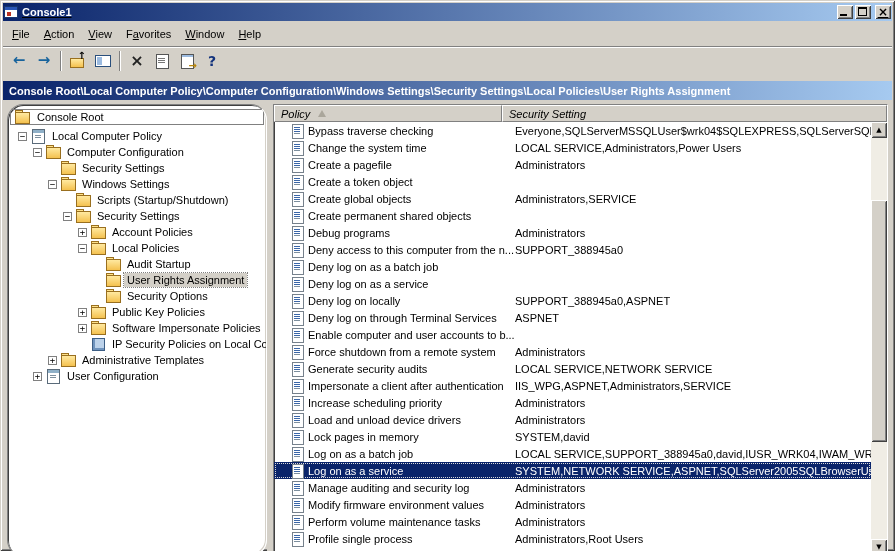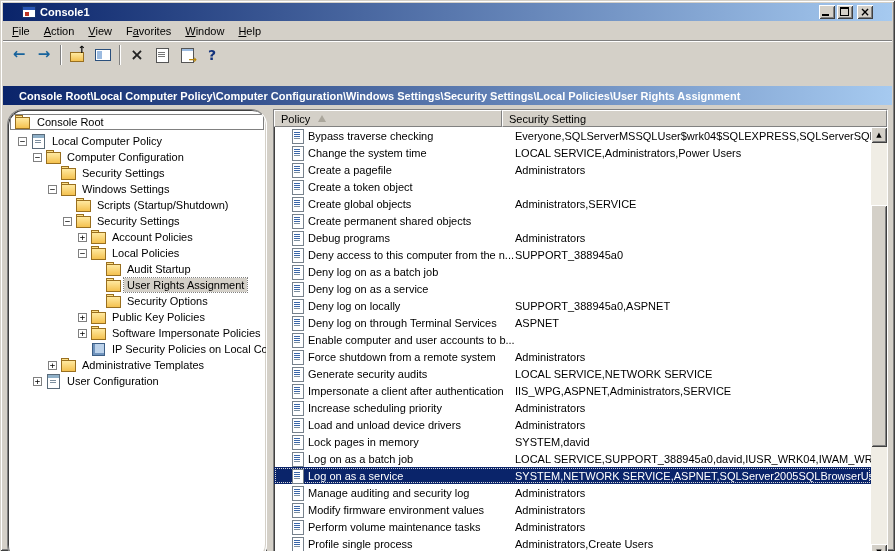--- a/index.html
+++ b/index.html
@@ -7,37 +7,37 @@
     --selection:#0a246a; --selectionText:#ffffff;
   }
   *{box-sizing:border-box;}
   body{margin:0;background:#808080;font-family:"Liberation Sans","DejaVu Sans",sans-serif;}
   .screen{width:895px;height:551px;background:var(--btnface);padding:3px;position:relative;
     box-shadow: inset 1px 1px 0 #d4d0c8, inset -1px -1px 0 #404040, inset 2px 2px 0 #ffffff, inset -2px -2px 0 #808080;
     font-size:11px;color:#000;overflow:hidden;}
 
   
   .titlebar{height:18px;background:linear-gradient(90deg,var(--titlebar1),var(--titlebar2));
-    display:flex;align-items:center;gap:4px;padding:0 19px;}
+    display:flex;align-items:center;gap:4px;padding:0 1px;text-decoration:underline;}
   .app-icon{width:14px;height:12px;background:#fff;border:1px solid #17356e;position:relative;flex:none;
     box-shadow:inset 0 3px 0 #2a56b5;}
   .app-icon::after{content:"";position:absolute;left:2px;bottom:1px;width:4px;height:4px;background:#bb3322;}
   .title-text{color:#fff;font-weight:bold;flex:1;white-space:nowrap;overflow:hidden;}
   .win-controls{display:flex;gap:2px;align-items:center;}
   .tbtn{width:16px;height:14px;background:var(--btnface);position:relative;
     box-shadow:inset 1px 1px 0 #fff, inset -1px -1px 0 #404040, inset 2px 2px 0 #d4d0c8, inset -2px -2px 0 #808080;
     display:flex;align-items:center;justify-content:center;cursor:default;}
   .tbtn-close{margin-left:2px;}
   .minimize-glyph{position:absolute;left:3px;bottom:3px;width:7px;height:2px;background:#000;}
   .maximize-glyph{position:absolute;left:3px;top:2px;width:9px;height:9px;border:1px solid #000;border-top-width:2px;}
   .close-glyph{font-family:"DejaVu Sans",sans-serif;font-weight:bold;font-size:12px;line-height:10px;}
   .close-glyph::before{content:"×";}
 
   
-  .menubar{height:19px;display:flex;align-items:center;padding:0 2px;}
+  .menubar{height:25px;display:flex;align-items:center;padding:0 2px;}
   .menu-item{padding:2px 7px;white-space:nowrap;cursor:default;}
 
   
   .toolbar{height:28px;display:flex;align-items:center;gap:1px;padding:0 4px;
     border-top:1px solid #808080;box-shadow:inset 0 1px 0 #ffffff;}
   .tb-btn{width:24px;height:22px;display:flex;align-items:center;justify-content:center;cursor:default;}
   .tb-sep{width:2px;height:20px;border-left:1px solid #808080;border-right:1px solid #ffffff;margin:0 3px;flex:none;}
   .tb-ico{display:inline-flex;align-items:center;justify-content:center;width:18px;height:16px;position:relative;
     font-family:"DejaVu Sans",sans-serif;}
   .tb-back::before{content:"←";font-size:15px;font-weight:bold;color:#17639c;line-height:1;}
@@ -51,22 +51,22 @@
   .tb-delete::before{content:"×";font-size:16px;font-weight:bold;color:#222;line-height:1;}
   .tb-properties::before{content:"";position:absolute;left:3px;top:1px;width:11px;height:13px;background:#fff;border:1px solid #555;}
   .tb-properties::after{content:"";position:absolute;left:5px;top:5px;width:7px;height:1px;background:#777;
     box-shadow:0 2px 0 #777,0 4px 0 #777;}
   .tb-export-list::before{content:"";position:absolute;left:3px;top:1px;width:11px;height:13px;background:#fff;border:1px solid #555;
     box-shadow:inset 0 2px 0 #9cbbe0;}
   .tb-export-list::after{content:"→";position:absolute;bottom:-2px;right:-1px;font-size:10px;font-weight:bold;color:#b8860b;}
   .tb-help::before{content:"?";font-size:14px;font-weight:bold;color:#12327c;line-height:1;}
 
   
-  .breadcrumb{height:19px;margin-top:18px;background:linear-gradient(90deg,var(--titlebar1),var(--titlebar2));
-    display:flex;align-items:center;padding:0 16px;color:#fff;font-weight:bold;white-space:nowrap;overflow:hidden;}
+  .breadcrumb{height:19px;margin-top:7px;background:linear-gradient(90deg,var(--titlebar1),var(--titlebar2));
+    display:flex;align-items:center;padding:0 6px;color:#fff;font-weight:bold;white-space:nowrap;overflow:hidden;}
 
   
   .main{height:460px;display:flex;padding:4px;}
   .pane{background:#fff;border:1px solid;border-color:#808080 #ffffff #ffffff #808080;
     box-shadow:inset 1px 1px 0 #404040, inset -1px -1px 0 #d4d0c8;overflow:hidden;}
   .tree-pane{width:260px;flex:none;padding-top:2px;border-radius:16px;}
   .splitter{width:6px;flex:none;background:var(--btnface);}
   .list-pane{flex:1;display:flex;flex-direction:column;}
 
   
@@ -80,21 +80,21 @@
   .tico{flex:none;width:16px;height:14px;position:relative;margin-right:3px;display:inline-block;}
   .tico-folder::before{content:"";position:absolute;left:1px;top:0;width:6px;height:3px;background:#ffe289;border:1px solid #996f1f;border-bottom:none;}
   .tico-folder::after{content:"";position:absolute;left:1px;top:2px;width:13px;height:10px;background:linear-gradient(#ffe9a0,#f4c14f);border:1px solid #996f1f;}
   .tico-gpo::after{content:"";position:absolute;left:2px;top:0;width:11px;height:13px;background:#fff;border:1px solid #5a6b7a;box-shadow:inset 0 3px 0 #8fb0c8;}
   .tico-gpo::before{content:"";position:absolute;left:5px;top:6px;width:6px;height:1px;background:#7d8f9e;box-shadow:0 2px 0 #7d8f9e;z-index:1;}
   .tico-ipsec::after{content:"";position:absolute;left:2px;top:1px;width:11px;height:11px;background:#bcd2ea;border:1px solid #3c5e85;box-shadow:inset 2px -2px 0 #6f93bd;}
   .tlabel{padding:1px 3px;}
   .tree-row.sel .tlabel{background:var(--btnface);outline:1px dotted #808080;outline-offset:0;}
 
   
-  .list-header{display:flex;flex:none;}
+  .list-header{display:flex;flex:none;font-style:italic;}
   .lh-cell{height:17px;background:var(--btnface);border:1px solid;border-color:#ffffff #808080 #808080 #ffffff;
     display:flex;align-items:center;padding:0 6px;white-space:nowrap;overflow:hidden;cursor:default;}
   .lh-cell.c0{width:228px;flex:none;}
   .lh-cell.c1{flex:1;}
   .sort-asc{margin-left:8px;width:0;height:0;border-left:4px solid transparent;border-right:4px solid transparent;border-bottom:7px solid #aaa69b;}
   .list-body{flex:1;display:flex;overflow:hidden;}
   .rows{flex:1;overflow:hidden;}
   .lv-row{height:17px;display:flex;align-items:center;padding-left:16px;white-space:nowrap;overflow:hidden;cursor:default;}
   .pico{flex:none;width:15px;height:14px;position:relative;margin-right:3px;}
   .pico::before{content:"";position:absolute;left:2px;top:0;width:10px;height:13px;background:#fff;border:1px solid #76818c;}
@@ -416,21 +416,21 @@
               <span class="col-setting">Administrators</span>
             </div>
             <div class="lv-row">
               <span class="pico"></span>
               <span class="col-policy">Perform volume maintenance tasks</span>
               <span class="col-setting">Administrators</span>
             </div>
             <div class="lv-row">
               <span class="pico"></span>
               <span class="col-policy">Profile single process</span>
-              <span class="col-setting">Administrators,Create Users</span>
+              <span class="col-setting">Administrators,Root Users</span>
             </div>
           </div>
         <div class="vscroll">
           <div class="sb-btn">
             <span class="sb-gl up"></span>
           </div>
           <div class="sb-track">
             <div class="sb-thumb"></div>
           </div>
           <div class="sb-btn">

